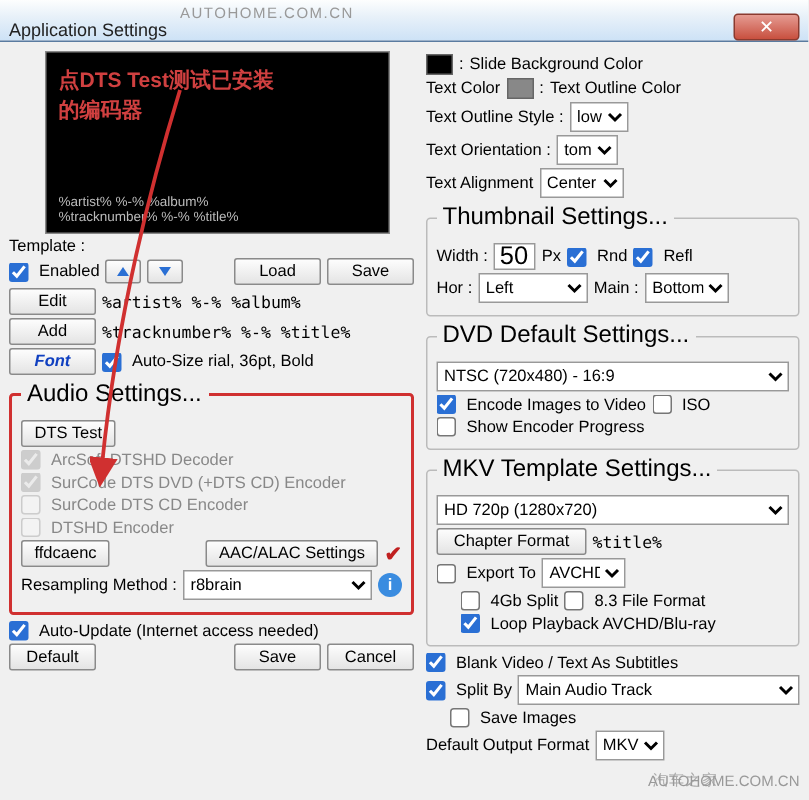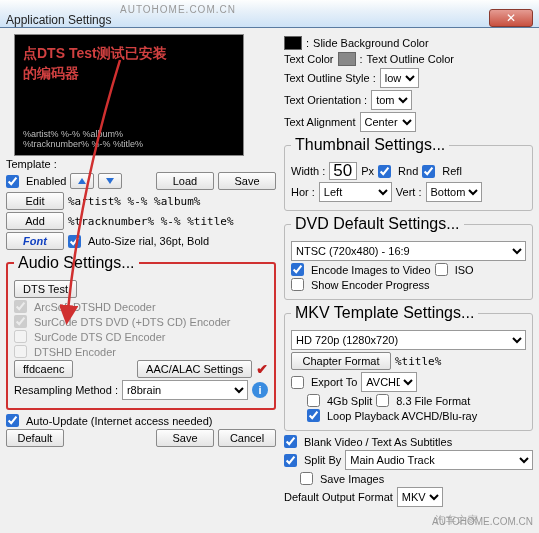--- a/index.html
+++ b/index.html
@@ -4,21 +4,21 @@
 <style>
 * { box-sizing: border-box; margin: 0; padding: 0; }
 body { font-family: "Tahoma", sans-serif; font-size: 11px; background: #f0f0f0; width: 539px; height: 533px; overflow: hidden; position: relative; }
 .titlebar { height: 28px; background: linear-gradient(#fdfefe, #e8f1f9 40%, #cde2f6); border-bottom: 1px solid #5a7ba0; display: flex; align-items: flex-end; padding: 0 6px; position: relative; }
 .titlebar .title { flex: 1; font-size: 12px; color: #222; }
 .titlebar .close { width: 44px; height: 18px; background: linear-gradient(#e59b92, #c8503f); border: 1px solid #8a3a2f; border-radius: 3px; color: #fff; text-align: center; font-size: 12px; line-height: 16px; cursor: pointer; }
 .url-top { position: absolute; left: 120px; top: 4px; color: #999; font-size: 10px; letter-spacing: 1px; }
 .content { display: flex; padding: 6px; gap: 8px; }
 .col-left { width: 270px; }
 .col-right { flex: 1; }
-.preview { width: 230px; height: 122px; background: #000; margin-left: 8px; border: 1px solid #888; position: relative; color: #fff; padding: 8px; }
+.preview { width: 230px; height: 122px; background: #000; margin-left: 24px; border: 1px solid #888; position: relative; color: #fff; padding: 8px; }
 .preview .red-text { color: #d04040; font-size: 14px; font-weight: bold; line-height: 20px; }
 .preview .grey-bottom { position: absolute; bottom: 6px; left: 8px; right: 8px; color: #bbb; font-size: 9px; }
 .row { display: flex; align-items: center; gap: 4px; margin: 2px 0; font-size: 11px; }
 .btn { background: linear-gradient(#fdfdfd, #e4e4e4); border: 1px solid #8a8a8a; border-radius: 2px; padding: 2px 8px; font-size: 11px; cursor: pointer; min-width: 58px; font-family: inherit; }
 .btn.sq { min-width: 24px; padding: 2px 4px; }
 .btn.sq svg { display: block; margin: auto; }
 .btn.font { color: #1040c0; font-style: italic; font-weight: bold; }
 input[type=checkbox] { width: 13px; height: 13px; margin: 0 3px 0 0; accent-color: #2a6fd4; }
 input[type=text] { border: 1px solid #999; padding: 1px 3px; font-size: 17px; height: 18px; font-family: inherit; }
 select { border: 1px solid #999; font-size: 11px; height: 20px; background: #fff; font-family: inherit; }
@@ -173,21 +173,21 @@
       <input type="text" style="width: 28px;" value="50">
       <span>Px</span>
       <input type="checkbox" checked="" style="">
           <span>Rnd</span>
       <input type="checkbox" checked="" style="">
           <span>Refl</span>
     </div>
     <div class="row">
       <span>Hor :</span>
           <select style="width:73px"><option>Left</option></select>
-      <span>Vert :</span>
+      <span>Main :</span>
           <select style="width:56px"><option>Bottom</option></select>
     </div>
   </fieldset>
 
   <fieldset>
     <legend>DVD Default Settings...</legend>
     <div class="row">
           <select style="width:100%"><option>NTSC (720x480) - 16:9</option></select>
         </div>
     <div class="row">

